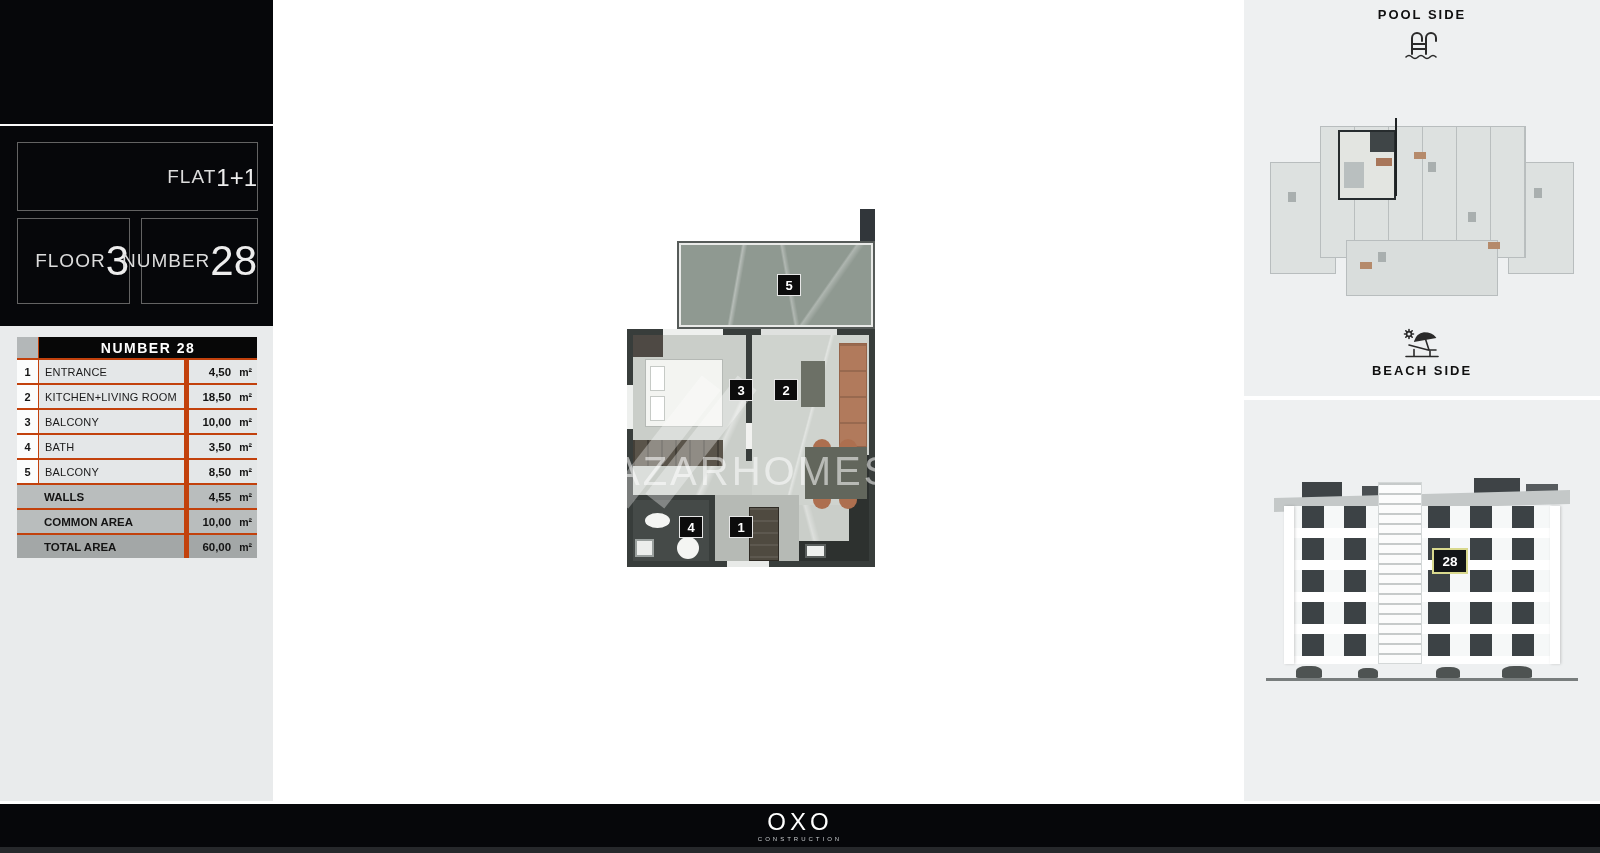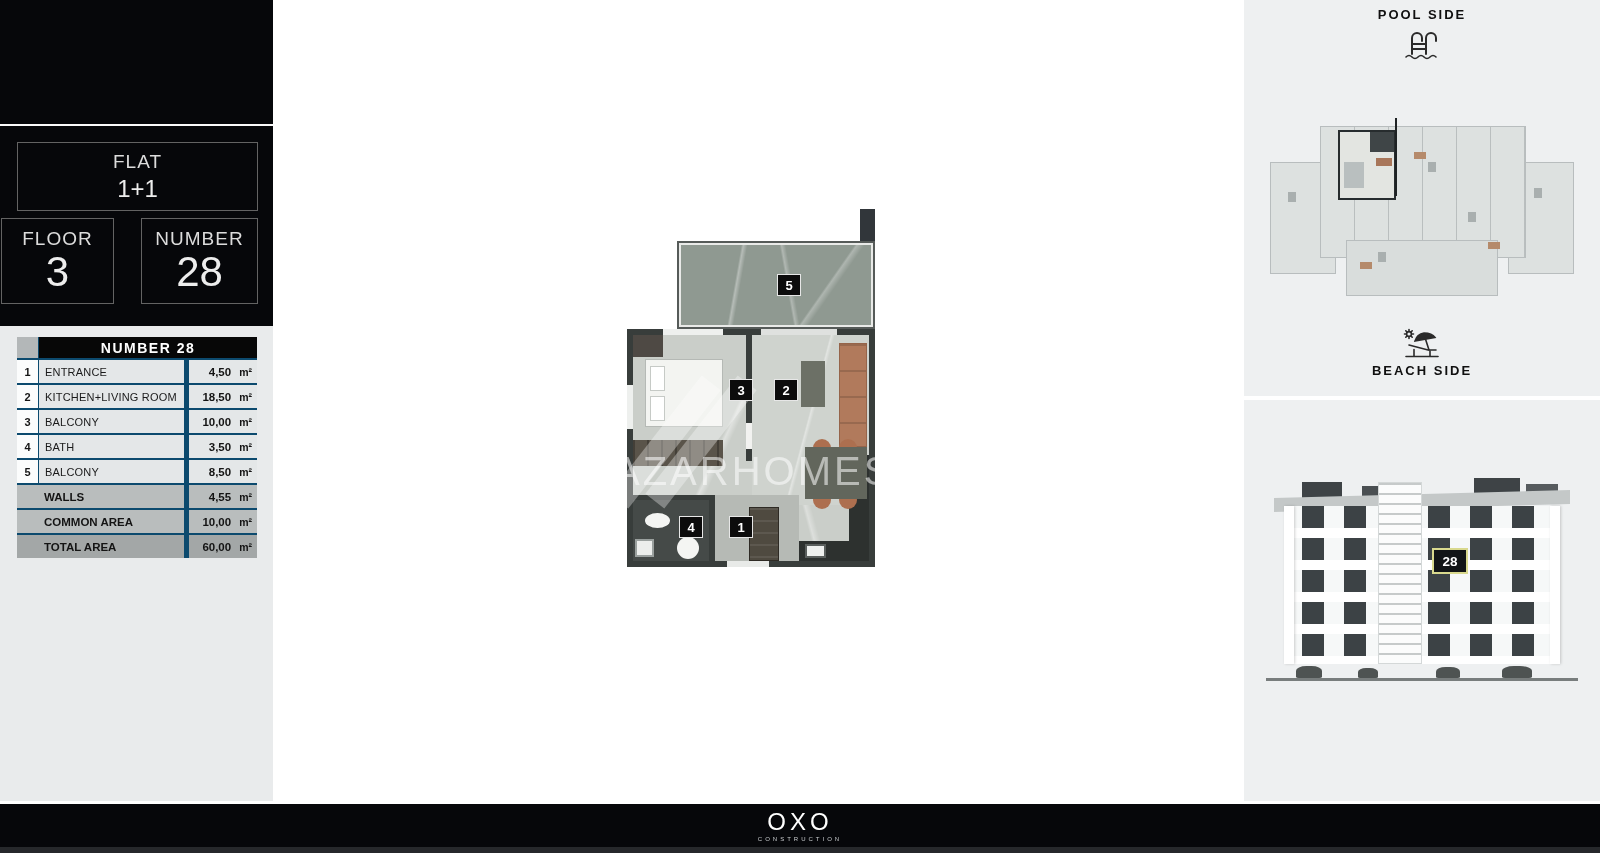--- a/index.html
+++ b/index.html
@@ -3,30 +3,30 @@
 <meta charset="utf-8">
 <style>
   * { margin:0; padding:0; box-sizing:border-box; }
   html,body { width:1600px; height:853px; background:#fff; font-family:"Liberation Sans", sans-serif; overflow:hidden; position:relative; }
   .abs { position:absolute; }
 
   
   .sidebar { left:0; top:0; width:273px; height:801px; background:#e9ebec; }
   .sidebar-black { left:0; top:0; width:273px; height:326px; background:#06070a; }
   .sb-divider { left:0; top:124px; width:273px; height:2px; background:#fafafa; }
-  .info-box { border:1px solid #636363; color:#ededed; display:flex; flex-direction:column; align-items:center; justify-content:center; }
+  .info-box { border:1px solid #636363; color:#ededed; display:flex; flex-direction:row; align-items:center; justify-content:flex-end; }
   .flat-box { left:17px; top:142px; width:241px; height:69px; }
-  .floor-box { left:1px; top:218px; width:113px; height:86px; }
+  .floor-box { left:17px; top:218px; width:113px; height:86px; }
   .number-box { left:141px; top:218px; width:117px; height:86px; }
   .info-label { font-size:19px; font-weight:300; letter-spacing:1px; color:#dcdcdc; }
   .info-value { font-size:24px; font-weight:300; margin-top:2px; }
   .big-value { font-size:42px; line-height:1.05; margin-top:0; }
 
   
-  .area-table { left:17px; top:337px; width:240px; background:#0c4a6e; }
+  .area-table { left:17px; top:337px; width:240px; background:#c2410c; }
   .t-row { display:flex; height:23px; margin-bottom:2px; }
   .t-row:last-child { margin-bottom:0; }
   .t-head { height:21px; }
   .hd-spacer { width:21px; background:#b3b7b8; margin-right:1px; }
   .hd-title { flex:1; background:#070707; color:#fff; font-size:14px; font-weight:bold; letter-spacing:1.5px; display:flex; align-items:center; justify-content:center; }
   .c-num { width:21px; background:#fbfcfc; font-size:11px; font-weight:bold; color:#141414; display:flex; align-items:center; justify-content:center; margin-right:1px; }
   .c-label { width:145px; background:#e4e7e8; font-size:11px; color:#1a1a1a; display:flex; align-items:center; padding-left:6px; letter-spacing:.2px; }
   .c-val { flex:1; background:#e4e7e8; margin-left:5px; font-size:11.5px; font-weight:bold; color:#141414; display:flex; align-items:center; justify-content:flex-end; padding-right:5px; white-space:nowrap; }
   .c-val .unit { font-weight:bold; margin-left:8px; font-size:10.5px; }
   .sum .c-sumlabel { width:167px; background:#b9bdbd; font-size:11.5px; font-weight:bold; color:#141414; display:flex; align-items:center; padding-left:27px; }

